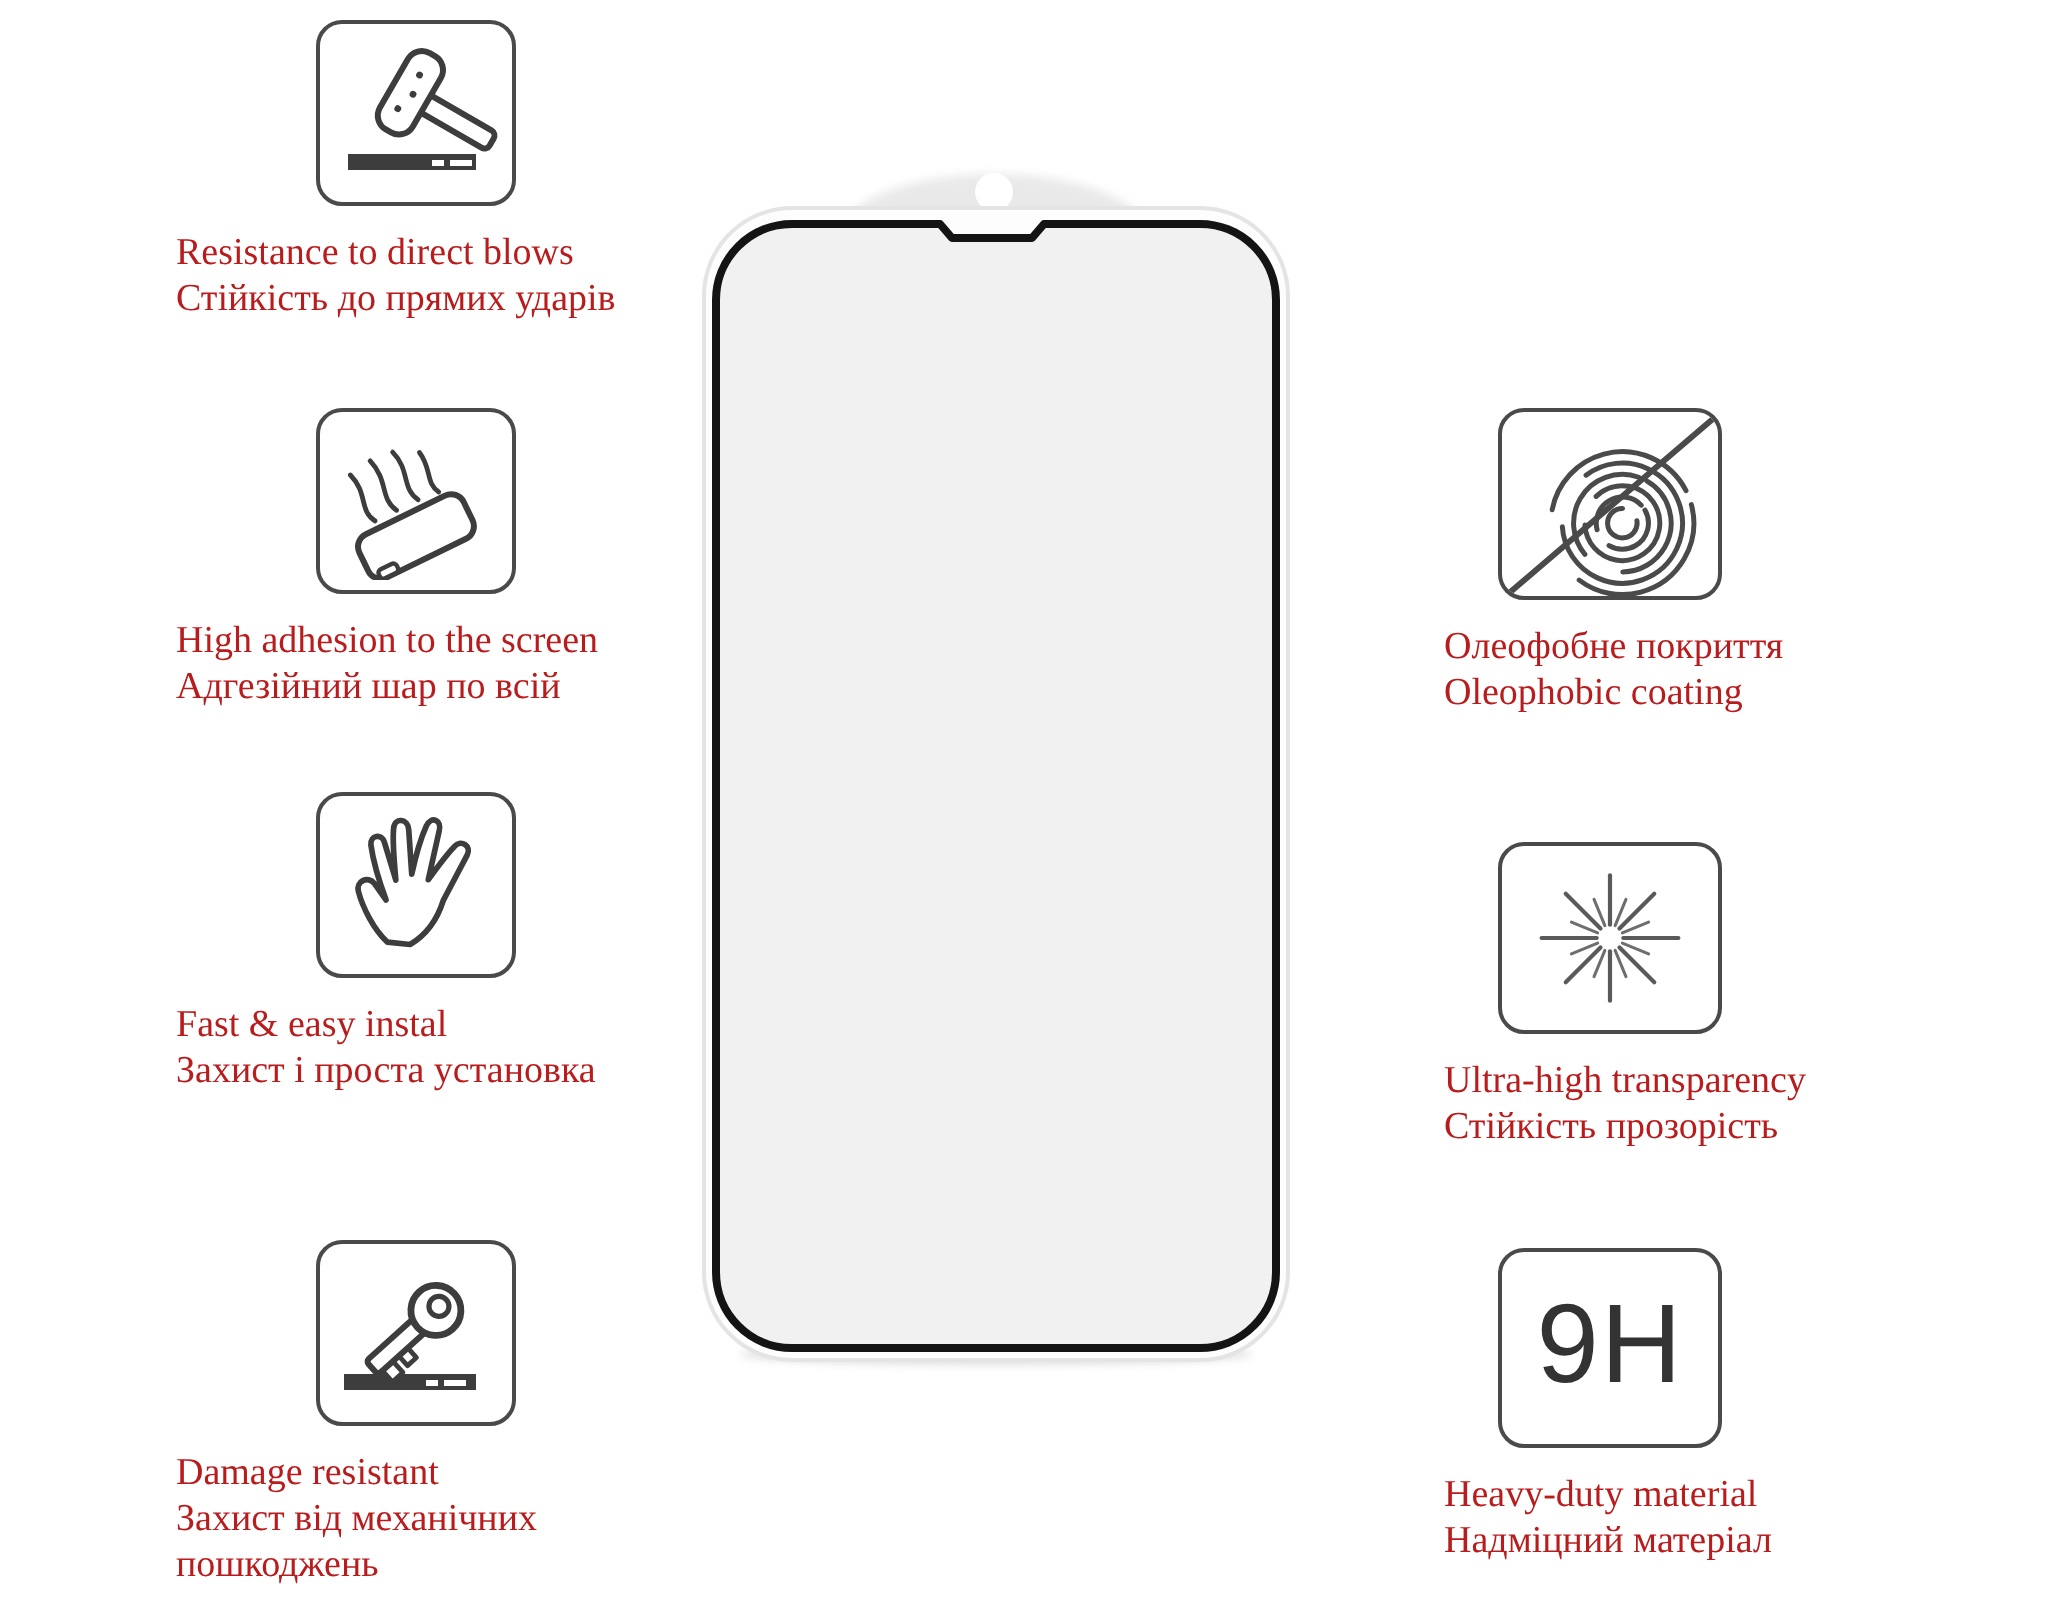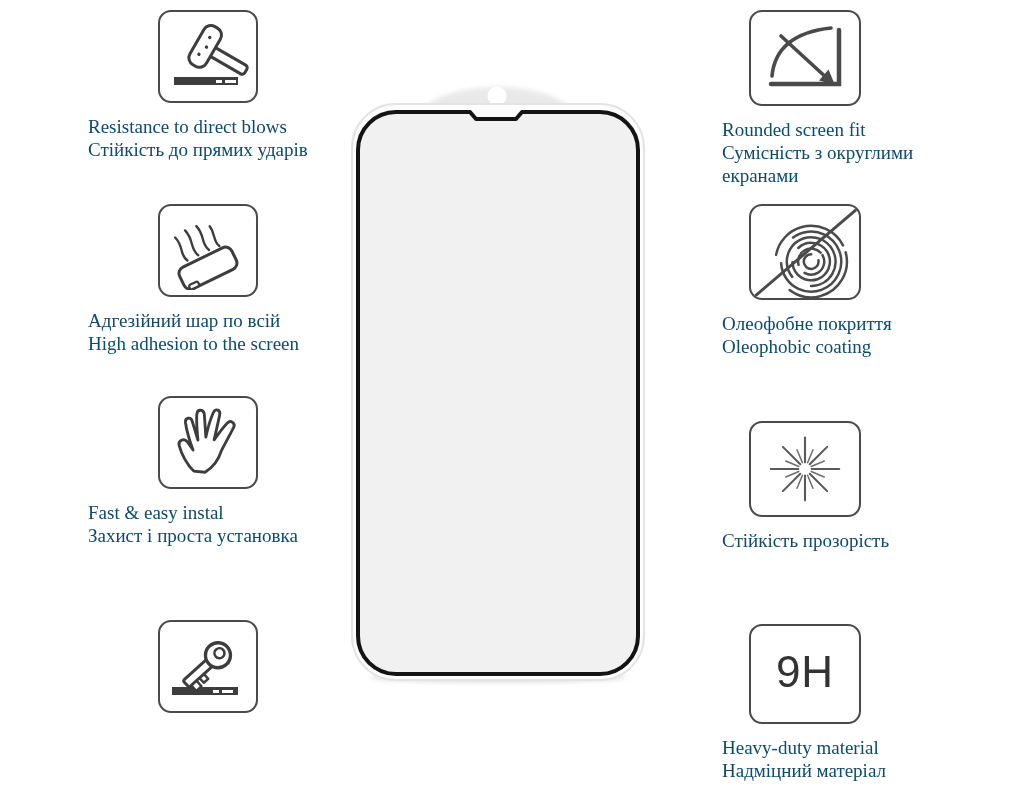--- a/index.html
+++ b/index.html
@@ -21,28 +21,28 @@
     background: #ffffff;
     display: flex;
     align-items: center;
     justify-content: center;
     overflow: hidden;
   }
   .feature.left  .icon-box { width: 100px; height: 93px; margin-left: 70px; }
   .feature.right .icon-box { width: 112px; height: 96px; margin-left: 27px; }
   .caption {
     margin-top: 12px;
-    color: #0c4a6e;
+    color: #b91c1c;
     font-size: 19px;
     line-height: 23px;
     white-space: nowrap;
   }
   .nine-h {
     font-family: "Liberation Sans", sans-serif;
-    font-size: 44px;
+    font-size: 56px;
     font-weight: 400;
     letter-spacing: 1px;
     color: #333333;
     line-height: 1;
     padding-bottom: 4px;
   }
   svg { display: block; }
 </style>
 </head>
 <body>
@@ -79,22 +79,22 @@
           <rect x="12" y="44" width="58" height="24" rx="7" stroke-width="3" fill="#ffffff"></rect>
           <rect x="16" y="63" width="10" height="5" rx="2" stroke-width="2.2" fill="#ffffff"></rect>
           <path d="M26 40 c-5 -8 3 -14 -1 -26" stroke-width="2.4"></path>
           <path d="M38 40 c-5 -9 3 -15 -1 -28" stroke-width="2.4"></path>
           <path d="M50 40 c-5 -9 3 -15 -1 -27" stroke-width="2.4"></path>
           <path d="M61 41 c-4 -7 2 -12 0 -22" stroke-width="2.4"></path>
         </g>
       </svg>
     </div>
     <div class="caption">
+      <div>High adhesion to the screen</div>
       <div>Адгезійний шар по всій</div>
-      <div>High adhesion to the screen</div>
     </div>
   </div>
 
   <div class="feature left" style="top:396px">
     <div class="icon-box">
       <svg viewBox="0 0 84 78" width="80" height="74">
         <g transform="rotate(6 42 40)">
           <path d="M30 70 C22 64 15 53 12 45 C10 40 16 36 20 40 L27 48 C23 40 18 28 16 20 C15 15 21 13 23 18 L31 37 C29 27 27 16 27 10 C27 4 34 4 35 10 L39 33 C40 24 42 13 44 7 C46 1 52 3 51 9 L48 35 C52 28 56 21 60 16 C63 12 69 15 67 20 L57 45 C55 55 50 64 42 70 Z" fill="#ffffff" stroke="#3d3d3d" stroke-width="3" stroke-linejoin="round"></path>
         </g>
       </svg>
@@ -112,53 +112,41 @@
         <rect x="47" y="60" width="6" height="3" fill="#ffffff"></rect>
         <rect x="56" y="60" width="11" height="3" fill="#ffffff"></rect>
         <g transform="translate(20,54) rotate(-42)" fill="#ffffff" stroke="#3d3d3d" stroke-linejoin="round">
           <rect x="3" y="2" width="7" height="10" stroke-width="2.4"></rect>
           <rect x="14" y="2" width="6" height="9" stroke-width="2.4"></rect>
           <rect x="0" y="-4.5" width="36" height="9" rx="2" stroke-width="3"></rect>
           <circle cx="43" cy="0" r="12.5" stroke-width="3.4"></circle>
           <circle cx="45.5" cy="-0.5" r="5" stroke-width="2.6"></circle>
         </g>
       </svg>
+    </div>
+    <div class="caption">
+      <div>Damage resistant</div>
+      <div>Захист від механічних</div>
+      <div>пошкоджень</div>
     </div>
   </div>
 
   <svg style="position:absolute; left:338px; top:78px;" width="322" height="612" viewBox="0 0 322 612">
     <defs>
       <filter id="soft" x="-50%" y="-50%" width="200%" height="200%">
         <feGaussianBlur stdDeviation="2.5"></feGaussianBlur>
       </filter>
     </defs>
     <ellipse cx="160" cy="599" rx="128" ry="5" fill="#d9d9d9" filter="url(#soft)"></ellipse>
     <ellipse cx="159" cy="42" rx="79" ry="33" fill="#e9e9e9" filter="url(#soft)"></ellipse>
     <circle cx="159" cy="18" r="9.5" fill="#ffffff"></circle>
     <rect x="14" y="26" width="292" height="576" rx="44" fill="#fdfdfe" stroke="#e4e4e5" stroke-width="2"></rect>
     <path d="M58 34 L132 34 L138 41 L178 41 L184 34 L262 34 A38 38 0 0 1 300 72 L300 558 A38 38 0 0 1 262 596 L58 596 A38 38 0 0 1 20 558 L20 72 A38 38 0 0 1 58 34 Z" fill="#f1f1f2" stroke="#141414" stroke-width="4" stroke-linejoin="round"></path>
   </svg>
 
-  <div class="feature right" style="top:10px">
-    <div class="icon-box">
-      <svg viewBox="0 0 92 80" width="92" height="80">
-        <g fill="none" stroke="#4a4a4a" stroke-linecap="round">
-          <path d="M12 66 L80 66 L80 12" stroke-width="4.5"></path>
-          <path d="M13 58 Q17 16 72 10" stroke-width="3.6"></path>
-          <path d="M22 18 L70 62" stroke-width="3.6"></path>
-        </g>
-        <polygon points="76,67 60,62.5 69.5,51.5" fill="#4a4a4a"></polygon>
-      </svg>
-    </div>
-    <div class="caption">
-      <div>Rounded screen fit</div>
-      <div>Сумісність з округлими</div>
-      <div>екранами</div>
-    </div>
-  </div>
 
   <div class="feature right" style="top:204px">
     <div class="icon-box">
       <svg viewBox="0 0 94 82" width="107" height="93">
         <g fill="none" stroke="#4a4a4a" stroke-width="2.2" stroke-linecap="round">
           <circle cx="52" cy="49" r="6.5" stroke-dasharray="26 9" transform="rotate(40 52 49)"></circle>
           <circle cx="52" cy="49" r="11.5" stroke-dasharray="30 9" transform="rotate(-30 52 49)"></circle>
           <circle cx="52" cy="49" r="16.5" stroke-dasharray="48 14" transform="rotate(10 52 49)"></circle>
           <circle cx="52" cy="49" r="21.5" stroke-dasharray="56 19" transform="rotate(-60 52 49)"></circle>
           <circle cx="52" cy="49" r="26.5" stroke-dasharray="70 26" transform="rotate(25 52 49)"></circle>
@@ -193,20 +181,21 @@
             <path d="M39.5 42.7 L25.7 48.4"></path>
           <path d="M39.5 37.3 L25.7 31.6"></path>
             <path d="M43.3 33.5 L37.6 19.7"></path>
           <path d="M48.7 33.5 L54.4 19.7"></path>
             <path d="M52.5 37.3 L66.3 31.6"></path>
         </g>
         <circle cx="46" cy="40" r="4.5" fill="#ffffff"></circle>
       </svg>
     </div>
     <div class="caption">
+      <div>Ultra-high transparency</div>
       <div>Стійкість прозорість</div>
     </div>
   </div>
 
   <div class="feature right" style="top:624px">
     <div class="icon-box" style="height:100px">
       <div class="nine-h">9H</div>
     </div>
     <div class="caption">
       <div>Heavy-duty material</div>

